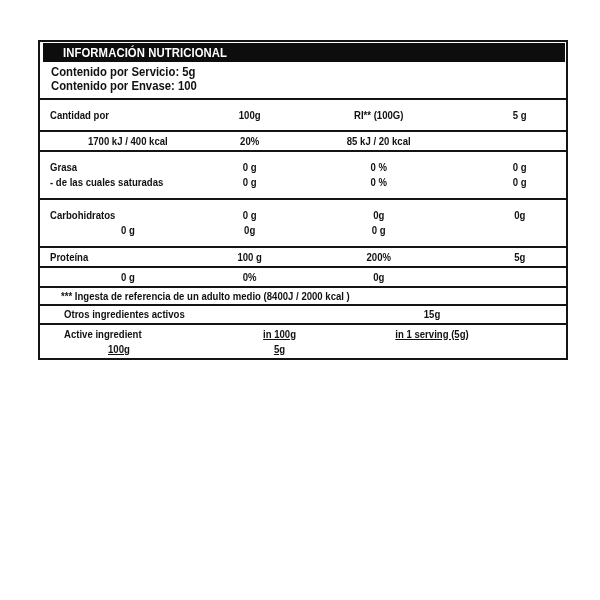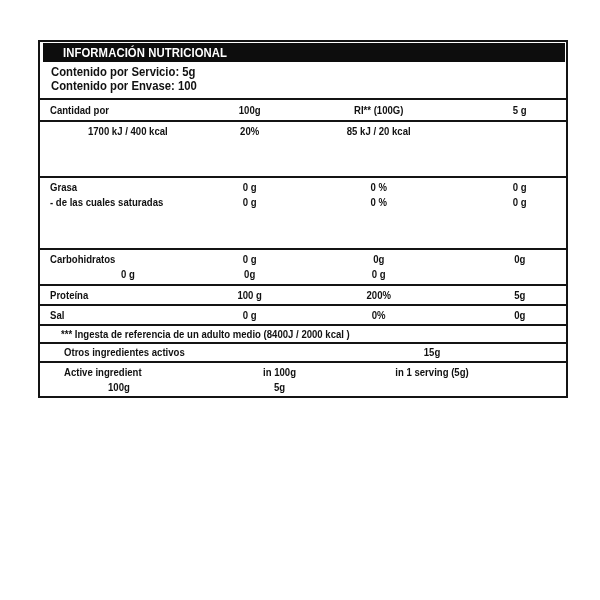--- a/index.html
+++ b/index.html
@@ -31,25 +31,25 @@
 
   .serving { padding:2.5px 0 4px 11px; font-size:13px; line-height:14.5px; }
 
   .sep { border-top:2px solid var(--border,#111111); }
 
   .grid4 { display:grid; grid-template-columns:33.4% 12.8% 36.4% 17.4%; align-items:center; font-size:11px; }
   .grid4 .c1 { padding-left:10px; overflow:visible; }
   .gridb { display:grid; grid-template-columns:30% 31% 27% 12%; align-items:center; font-size:11px; }
   .gridb .c1 { padding-left:24px; }
 
-  .row-head   { height:22px; }
+  .row-head   { height:32px; }
   .row-single { height:20px; }
-  .row-double { padding:2px 0;margin-top:36px; }
+  .row-double { padding:8px 0; }
   .row-double .grid4, .row-active .gridb { height:15px; }
-  .row-active { padding:1.5px 0; }
+  .row-active { padding:1.5px 0;text-decoration:underline; }
   .row-foot  { height:18px; display:flex; align-items:center; padding-left:21px; font-size:11px; }
   .row-otros { height:19px; }
 </style>
 </head>
 <body>
 
 <div class="canvas">
   <div class="nlabel">
 
     <div class="bar">
@@ -104,21 +104,20 @@
     </div>
 
     <div class="grid4 row-single sep">
       <span class="c1"><span class="t">Proteína</span></span>
       <span class="tc">100 g</span>
       <span class="tc">200%</span>
       <span class="tc">5g</span>
     </div>
 
     <div class="grid4 row-single sep">
-      <span class="c1"><span class="t">Sal</span></span>
       <span class="tc">0 g</span>
       <span class="tc">0%</span>
       <span class="tc">0g</span>
     </div>
 
     <div class="row-foot sep">
       <span class="t">*** Ingesta de referencia de un adulto medio (8400J / 2000 kcal )</span>
     </div>
 
     <div class="gridb row-otros sep">

